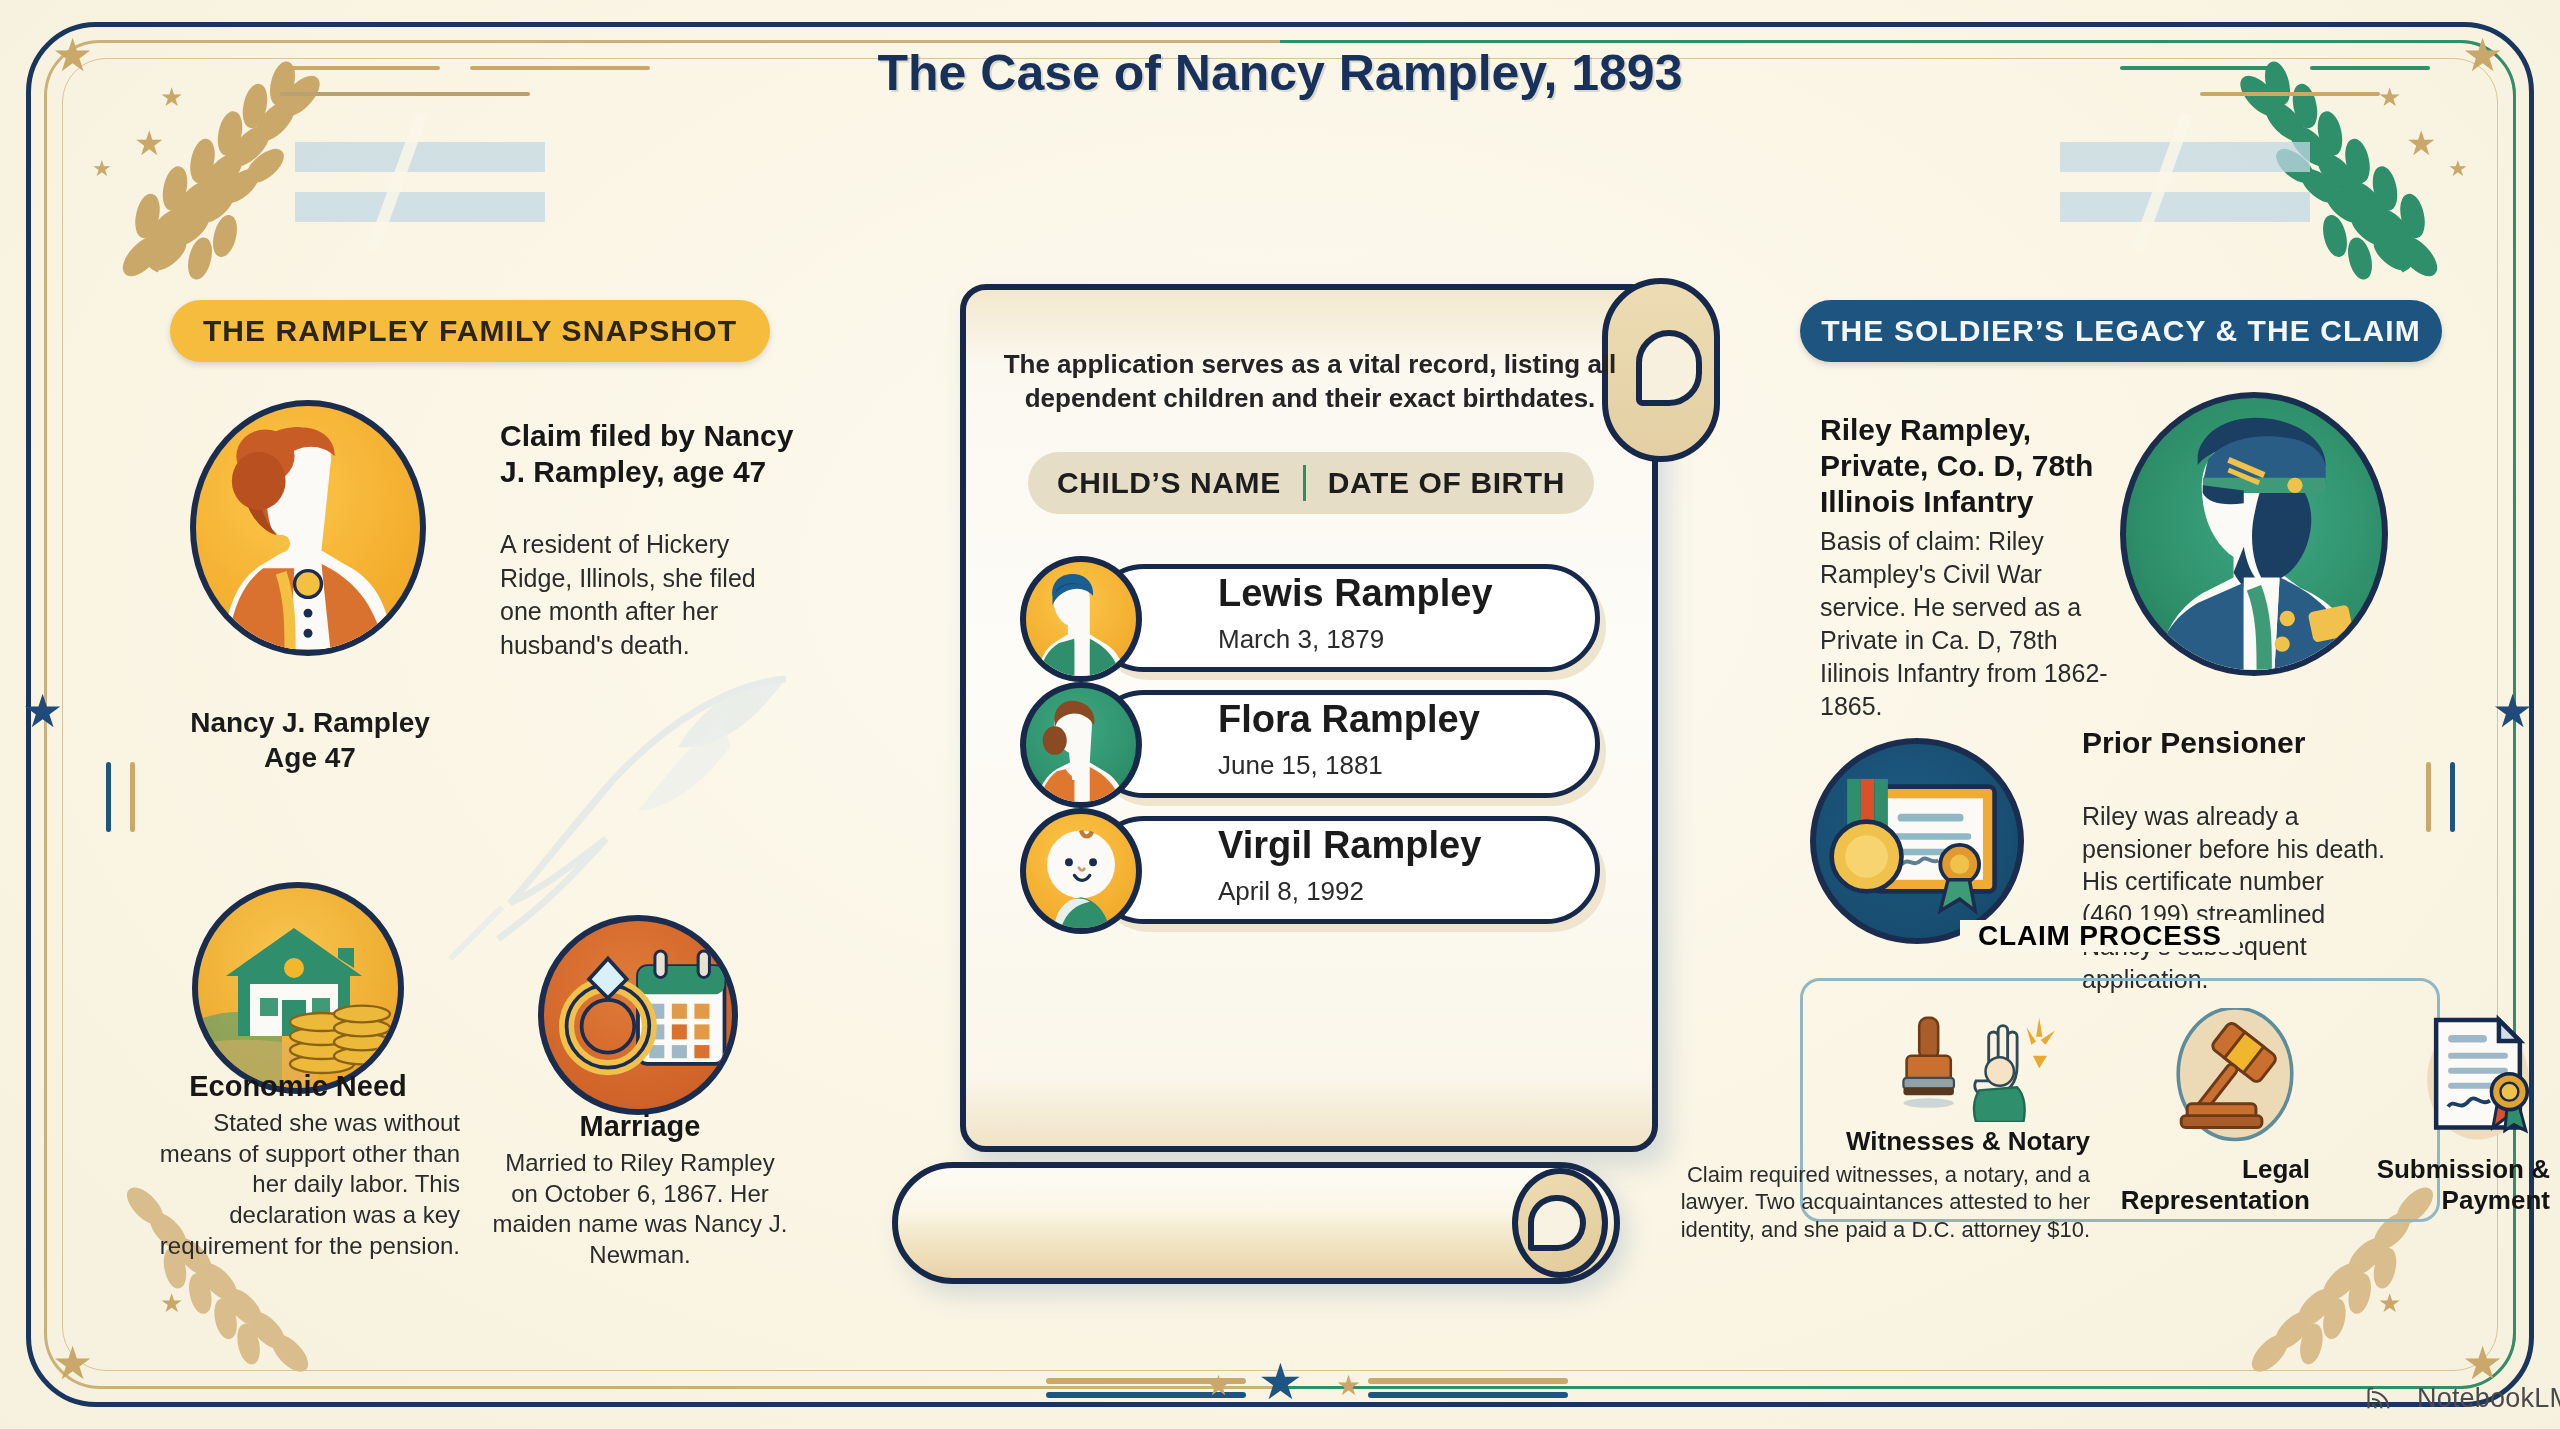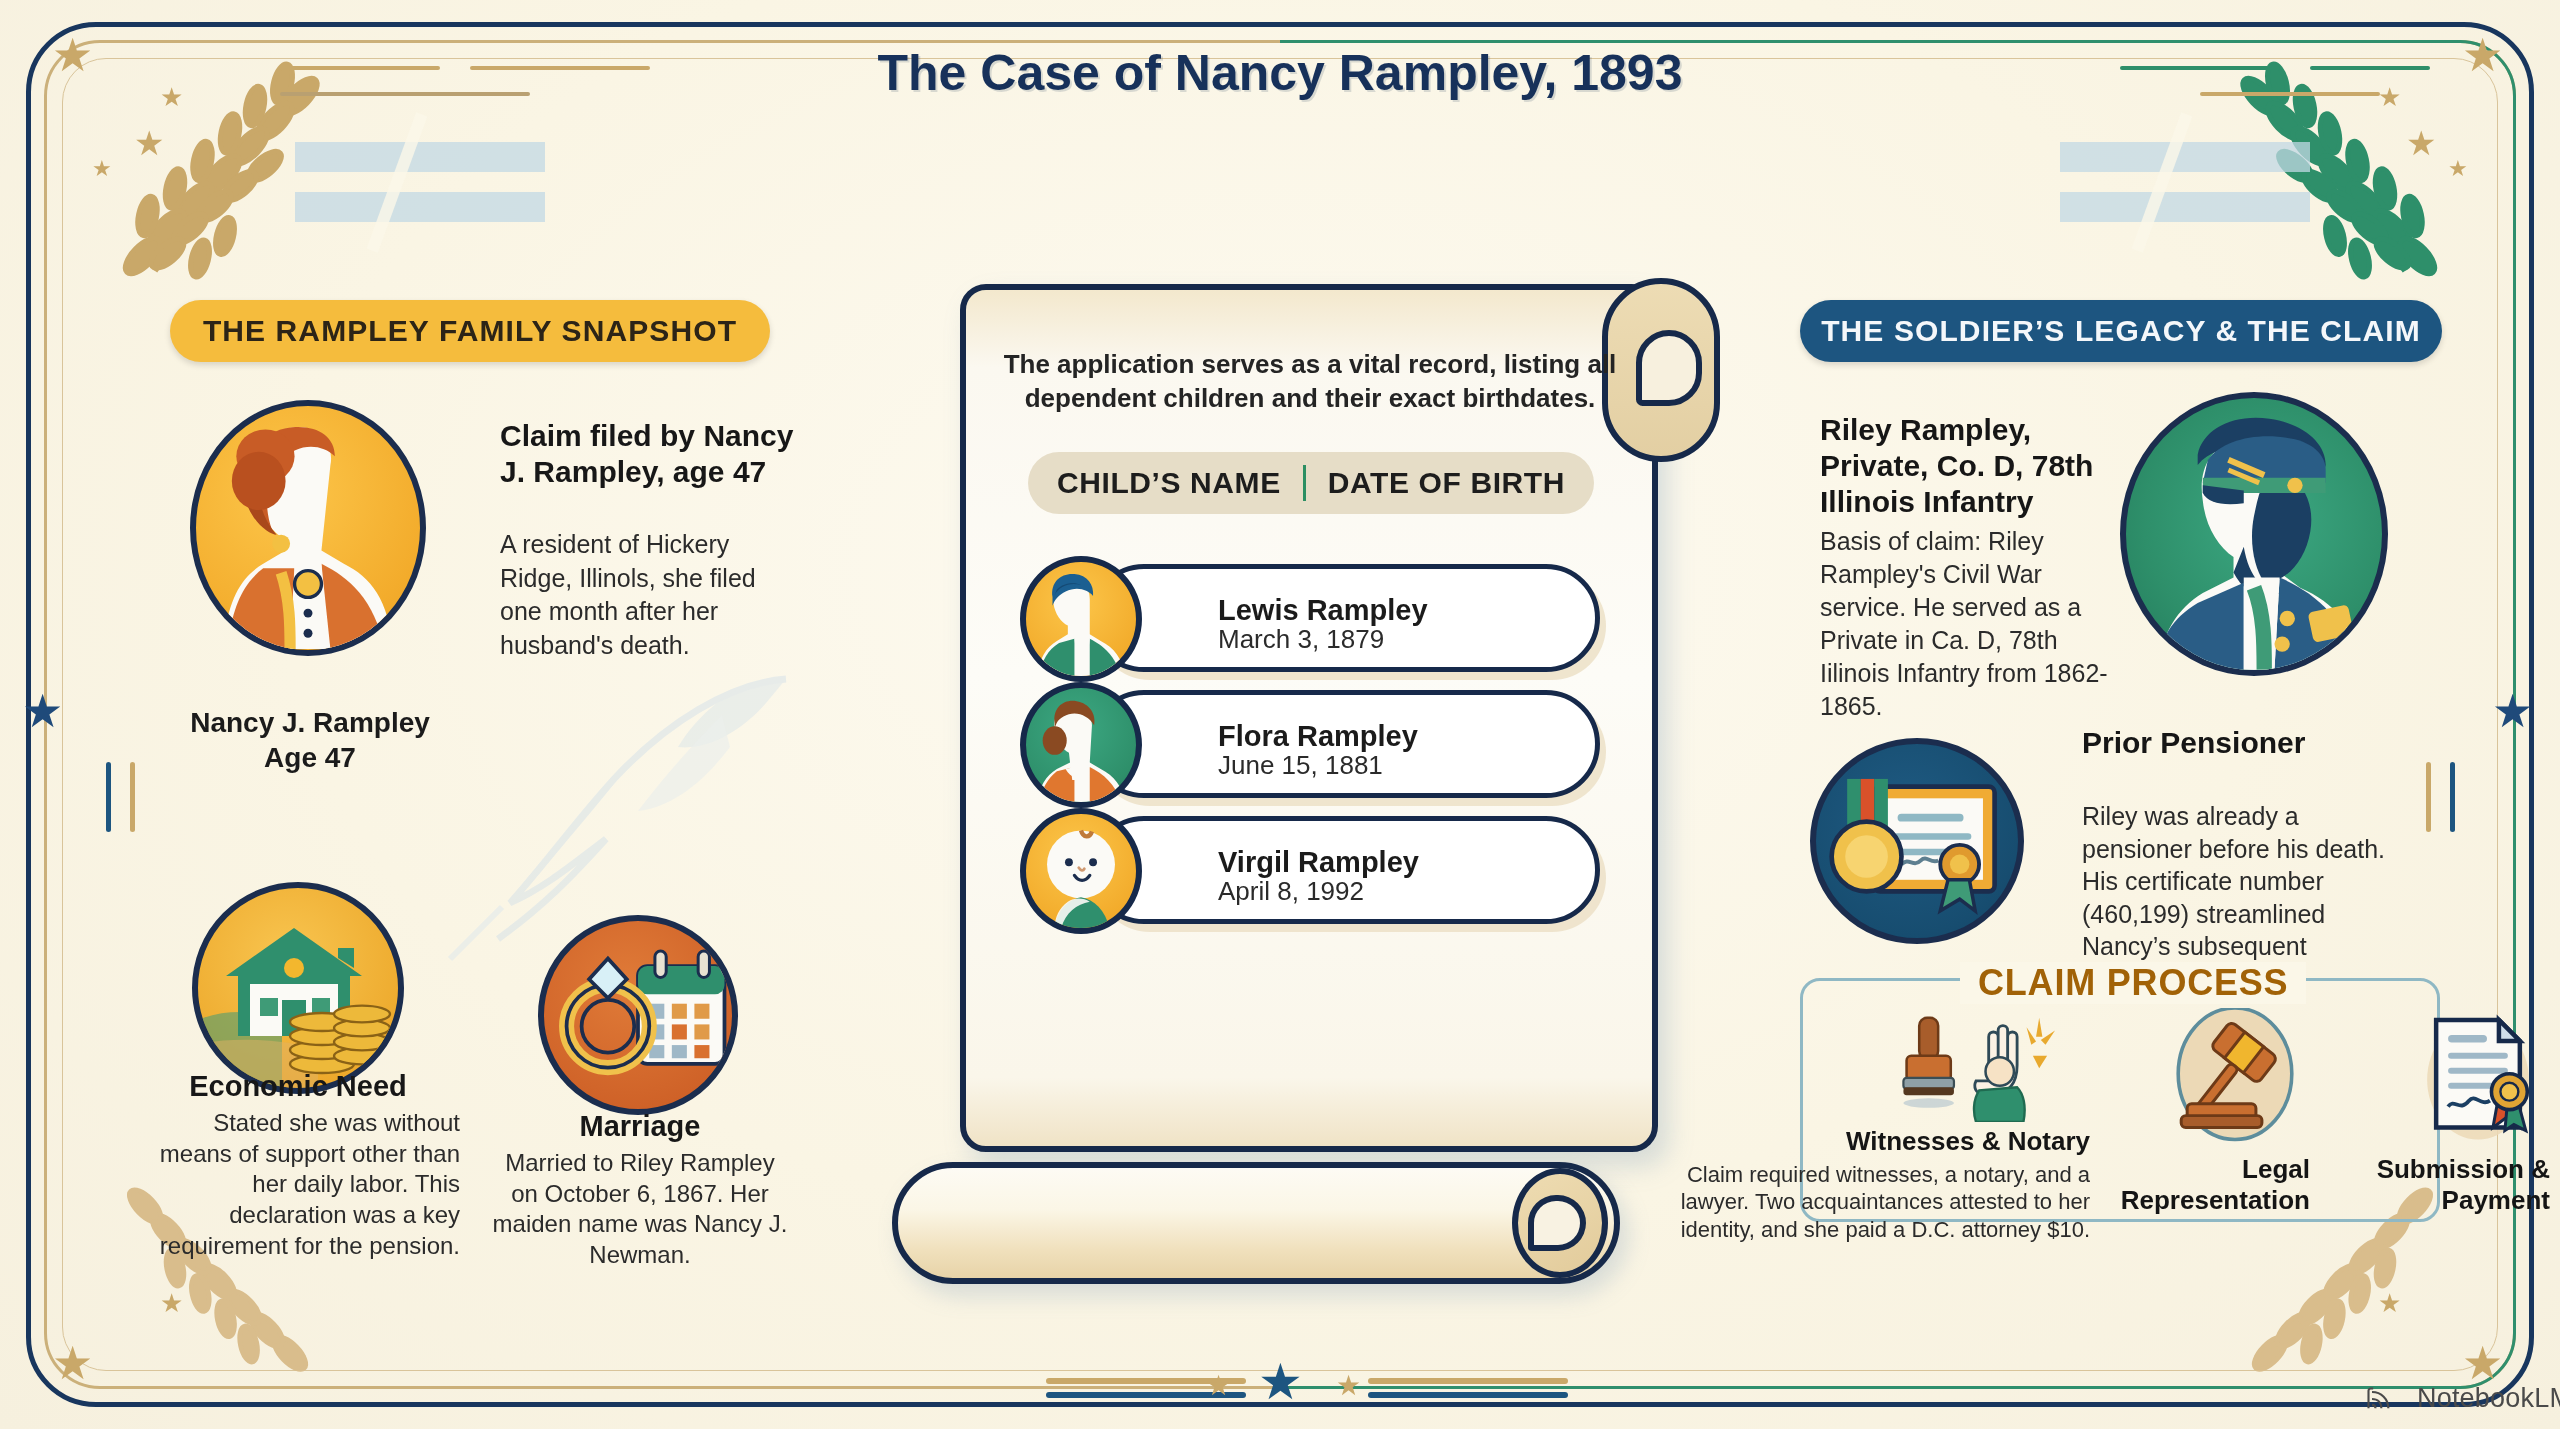--- a/index.html
+++ b/index.html
@@ -158,21 +158,21 @@
   .child-row { position: absolute; left: 1030px; width: 570px; height: 108px; }
   .child-pill {
     position: absolute; left: 60px; top: 0; width: 510px; height: 108px;
     background: #ffffff; border: 5px solid #16294a; border-radius: 56px;
     box-shadow: 6px 8px 0 rgba(236,225,199,.85);
   }
   .child-ava {
     position: absolute; left: -10px; top: -8px; width: 122px; height: 126px;
     border: 6px solid #16294a; border-radius: 50%; overflow: hidden;
   }
-  .child-name { position: absolute; left: 188px; top: 30px; font-size: 29px; font-weight: bold; color: #1b1b1b; }
+  .child-name { position: absolute; left: 188px; top: 8px; font-size: 38px; font-weight: bold; color: #1b1b1b; }
   .child-dob  { position: absolute; left: 188px; top: 60px; font-size: 26px; color: #2b2b2b; }
 
   
   #soldier-avatar { left: 2120px; top: 392px; width: 268px; height: 284px;
     background: radial-gradient(circle at 55% 45%, #3ca882 0%, #2e8f6a 60%, #22795a 100%); }
   #riley-head { position: absolute; left: 1820px; top: 412px; width: 300px;
     font-size: 30px; font-weight: bold; color: #161616; line-height: 1.2; }
   #riley-body { position: absolute; left: 1820px; top: 525px; width: 290px;
     font-size: 25px; color: #2b2b2b; line-height: 1.32; }
 
@@ -181,23 +181,23 @@
   #pension-head { position: absolute; left: 2082px; top: 726px; width: 360px;
     font-size: 30px; font-weight: bold; color: #161616; }
   #pension-body { position: absolute; left: 2082px; top: 800px; width: 330px;
     font-size: 25px; color: #2b2b2b; line-height: 1.3; }
 
   #cp-box {
     position: absolute; left: 1800px; top: 978px; width: 640px; height: 244px;
     border: 3px solid #8fb8c4; border-radius: 20px;
   }
   #cp-label {
-    position: absolute; left: 1960px; top: 962px;
+    position: absolute; left: 1960px; top: 920px;
     background: #fbf7e8; padding: 0 18px;
-    font-size: 36px; font-weight: bold; color: #a16207; letter-spacing: .8px;
+    font-size: 28px; font-weight: bold; color: #000000; letter-spacing: .8px;
   }
   .cp-col { position: absolute; text-align: right; }
   .cp-title { font-size: 26px; font-weight: bold; color: #151515; line-height: 1.18; }
   .cp-body  { font-size: 22px; color: #2b2b2b; line-height: 1.25; margin-top: 4px; }
 
   
   #footer-rule-l { position: absolute; left: 1046px; top: 1378px; width: 200px; }
   #footer-rule-r { position: absolute; left: 1368px; top: 1378px; width: 200px; }
   #footer-star-big { position: absolute; left: 1258px; top: 1357px; font-size: 50px; color: #1d5580; line-height: 1; }
   #footer-star-l { position: absolute; left: 1206px; top: 1372px; font-size: 28px; color: #c9a869; line-height: 1; }

